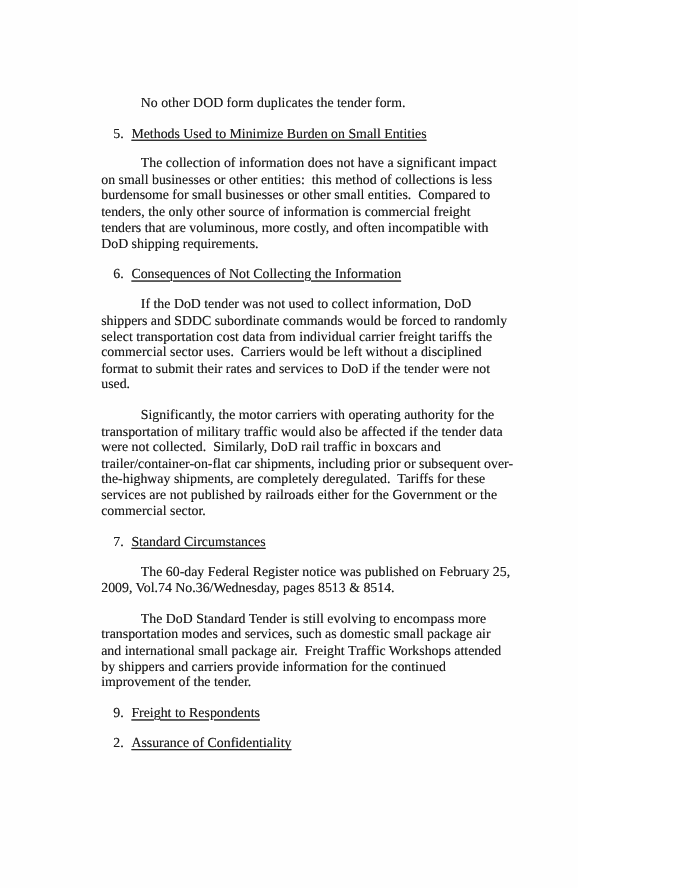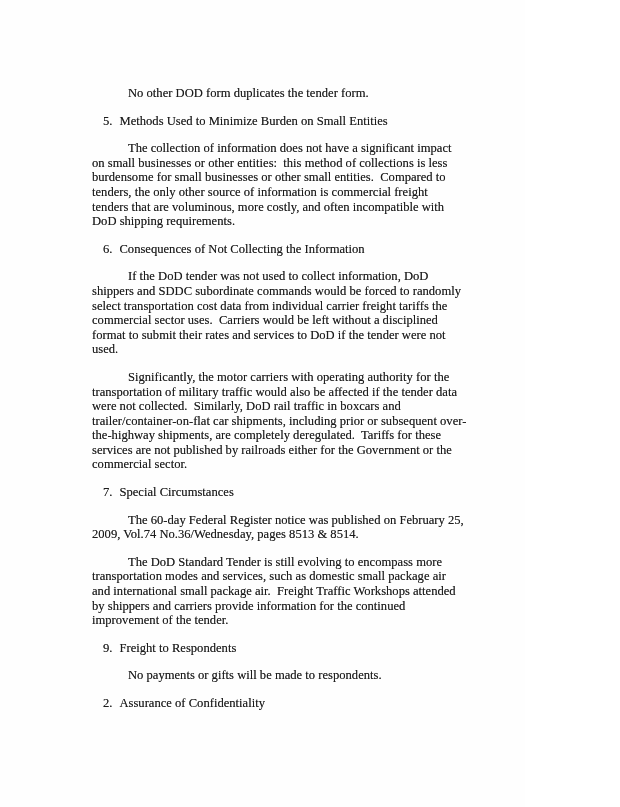--- a/index.html
+++ b/index.html
@@ -28,20 +28,21 @@
     text-align: left;
   }
   .heading {
     margin: 0 0 13px 11px;
     white-space: nowrap;
   }
   .heading .hnum {
     padding-right: 7px;
   }
   .heading .htitle {
+    text-decoration: underline;
     text-underline-offset: 2px;
     text-decoration-thickness: 1px;
   }
 </style>
 </head>
 <body>
 
 <div class="page">
 
   <p class="para">No other DOD form duplicates the tender form.</p>
@@ -49,27 +50,26 @@
   <p class="heading"><span class="hnum">5.</span><span class="htitle">Methods Used to Minimize Burden on Small Entities</span></p>
 
   <p class="para">The collection of information does not have a significant impact on small businesses or other entities:  this method of collections is less burdensome for small businesses or other small entities.  Compared to tenders, the only other source of information is commercial freight tenders that are voluminous, more costly, and often incompatible with DoD shipping requirements.</p>
 
   <p class="heading"><span class="hnum">6.</span><span class="htitle">Consequences of Not Collecting the Information</span></p>
 
   <p class="para">If the DoD tender was not used to collect information, DoD shippers and SDDC subordinate commands would be forced to randomly select transportation cost data from individual carrier freight tariffs the commercial sector uses.  Carriers would be left without a disciplined format to submit their rates and services to DoD if the tender were not used.</p>
 
   <p class="para">Significantly, the motor carriers with operating authority for the transportation of military traffic would also be affected if the tender data were not collected.  Similarly, DoD rail traffic in boxcars and trailer/container-on-flat car shipments, including prior or subsequent over-the-highway shipments, are completely deregulated.  Tariffs for these services are not published by railroads either for the Government or the commercial sector.</p>
 
-  <p class="heading"><span class="hnum">7.</span><span class="htitle">Special Circumstances</span></p>
+  <p class="heading"><span class="hnum">7.</span><span class="htitle">Standard Circumstances</span></p>
 
 
 
   <p class="para">The 60-day Federal Register notice was published on February 25, 2009, Vol.74 No.36/Wednesday, pages 8513 &amp; 8514.</p>
 
   <p class="para">The DoD Standard Tender is still evolving to encompass more transportation modes and services, such as domestic small package air and international small package air.  Freight Traffic Workshops attended by shippers and carriers provide information for the continued improvement of the tender.</p>
 
   <p class="heading"><span class="hnum">9.</span><span class="htitle">Freight to Respondents</span></p>
 
-  <p class="para">No payments or gifts will be made to respondents.</p>
 
   <p class="heading"><span class="hnum">2.</span><span class="htitle">Assurance of Confidentiality</span></p>
 
 </div>
 
 </body></html>

